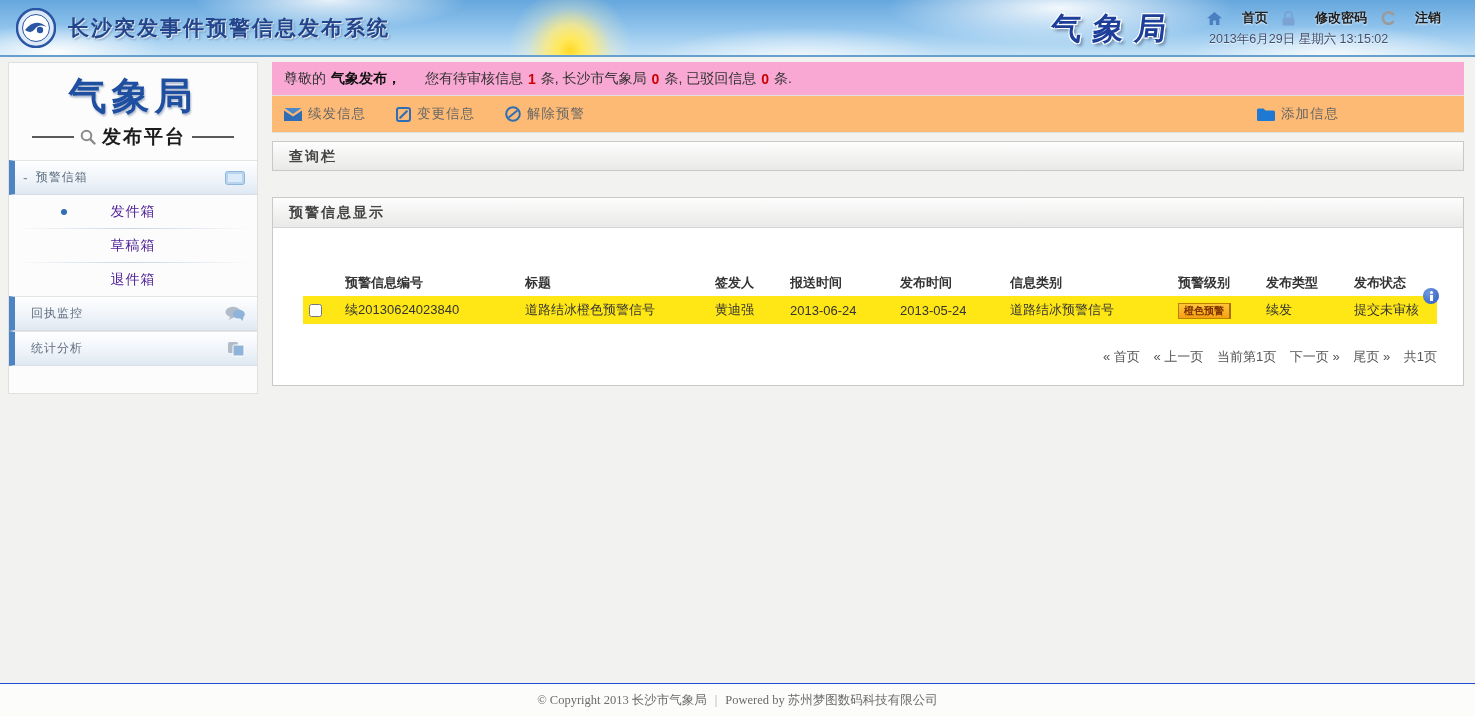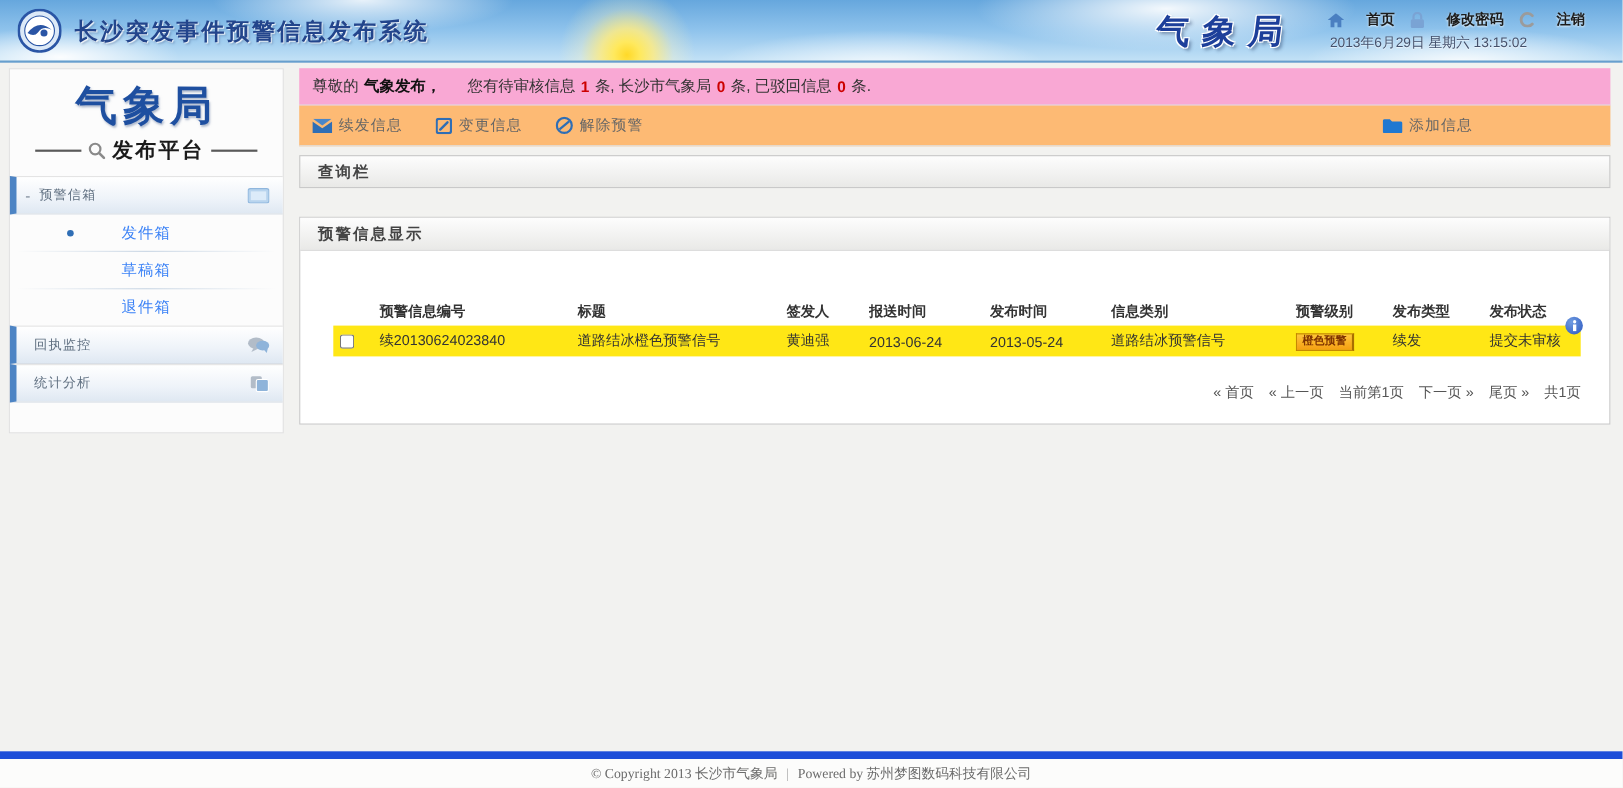--- a/index.html
+++ b/index.html
@@ -59,21 +59,21 @@
     position:relative; height:35px; display:flex; align-items:center;
     background:linear-gradient(180deg,#ffffff 0%, #eef3f9 60%, #dfe8f2 100%);
     border-top:1px solid #e4e4e4; border-bottom:1px solid #d8dee6;
     border-left:6px solid #4d84c4; cursor:pointer;
   }
   .menu-item .m-prefix { font-size:14px; color:#7e8a99; margin-left:8px; }
   .menu-item .m-label { font-size:12px; color:#5f6f80; margin-left:8px; letter-spacing:1px; }
   .menu-item .m-icon { margin-left:auto; margin-right:12px; display:flex; }
 
   .submenu-item { height:33px; display:flex; align-items:center; justify-content:center; position:relative; cursor:pointer; }
-  .submenu-item .s-label { font-size:14px; color:#3b82f6; letter-spacing:1px; }
+  .submenu-item .s-label { font-size:14px; color:#4c1d95; letter-spacing:1px; }
   .bullet { position:absolute; left:52px; top:14px; width:6px; height:6px; border-radius:50%; background:#2f6eb5; }
   .sub-divider { height:1px; margin:0 6px; background:linear-gradient(90deg, transparent, #c9d6e4, transparent); }
 
   
   .main { position:absolute; left:272px; top:62px; width:1192px; }
   .greeting-row {
     height:34px; display:flex; align-items:center; gap:5px;
     padding-left:12px; font-size:14px; color:#333;
     background:#f9a8d4; border-bottom:1px solid #e0e0e0;
   }
@@ -129,21 +129,21 @@
     padding:1px 5px; line-height:12px; letter-spacing:0;
   }
 
   .pagination { margin:24px 26px 1px 0; text-align:right; font-size:13px; color:#555; }
   .pagination span { margin-left:10px; white-space:nowrap; }
   .pg-link { cursor:pointer; }
 
   
   .footer {
     position:absolute; left:0; bottom:0; width:1475px; height:33px;
-    background:#fcfcfb; border-top:7px solid #1d4ed8;
+    background:#fcfcfb; border-top:1px solid #1d4ed8;
     display:flex; align-items:center; justify-content:center; gap:8px;
     font-family:"Liberation Serif","DejaVu Serif",serif; font-size:12.5px; color:#6b6b6b;
   }
   .footer .sep { color:#aaa; }
 </style>
 </head>
 <body>
 
 <div class="top-header">
   <div class="brand">

